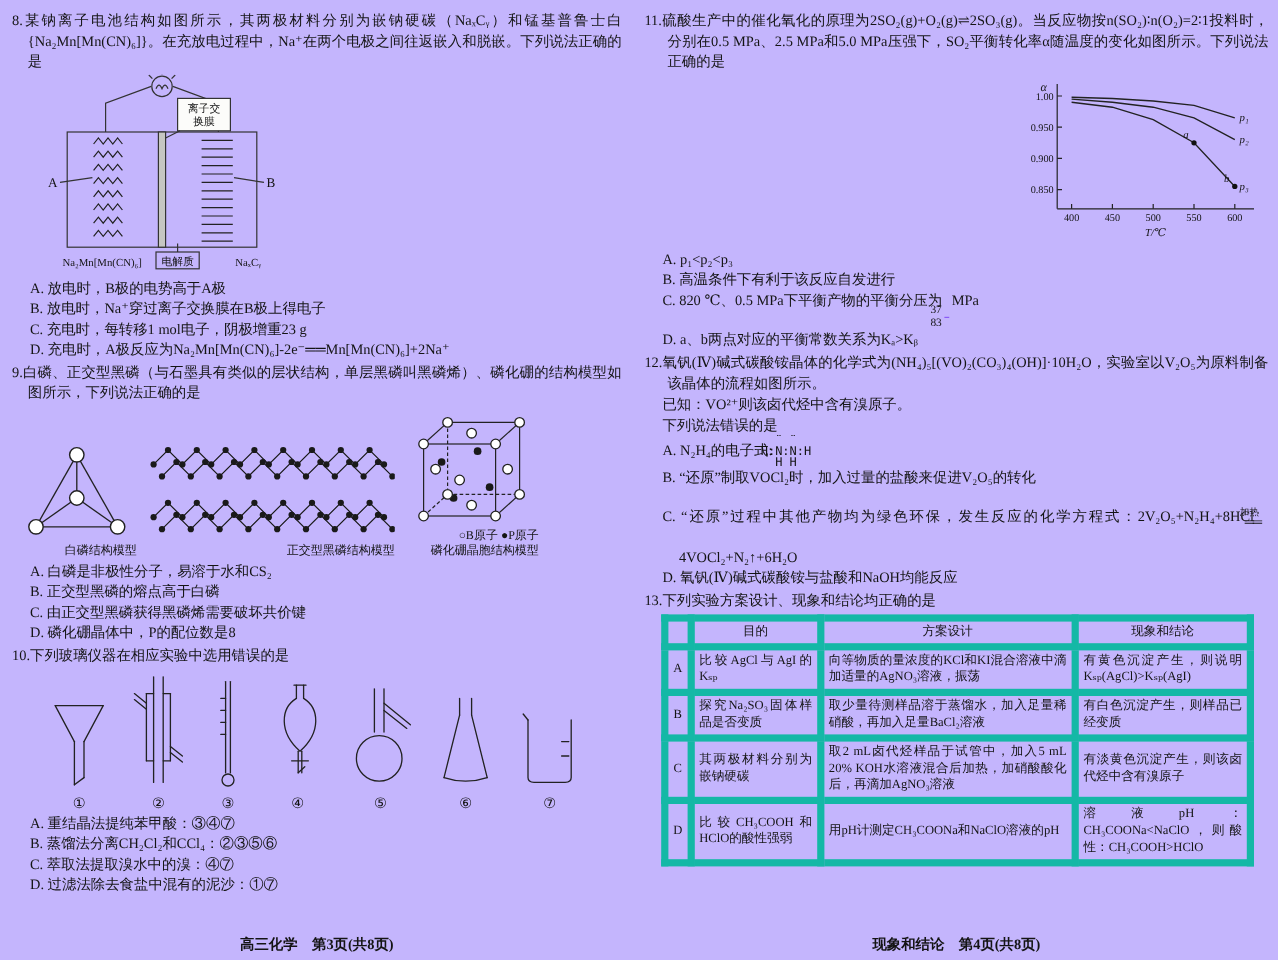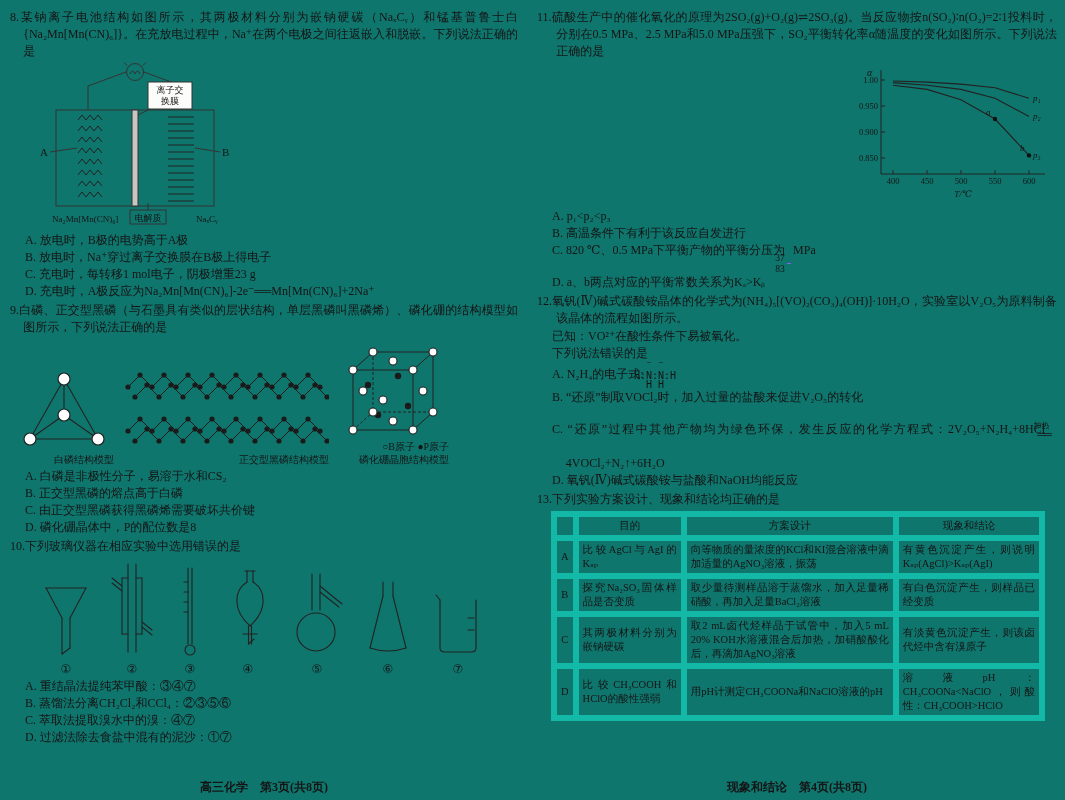--- a/index.html
+++ b/index.html
@@ -1,19 +1,19 @@
 <!DOCTYPE html>
 <html><head>
 <meta charset="utf-8">
 <style>
   *{margin:0;padding:0;box-sizing:border-box}
   html,body{width:1065px;height:800px}
   body{background:#e9e9e5;font-family:"Liberation Serif","DejaVu Serif",serif;color:#141414;
        -webkit-font-smoothing:antialiased}
-  .sheet{position:relative;width:1065px;height:800px;background:#0f766e;overflow:hidden}
+  .sheet{position:relative;width:1065px;height:800px;background:#c4b5fd;overflow:hidden}
   .col{position:absolute;top:7px;font-size:12px;line-height:17px}
   .col-left{left:10px;width:508px}
   .col-right{left:537px;width:520px}
   .stem{text-align:justify;padding-left:1.1em;text-indent:-1.1em;margin:2px 0 1px}
   .stem.n2{padding-left:1.6em;text-indent:-1.6em}
   .opt{margin-left:15px;padding-left:1.15em;text-indent:-1.15em;text-align:justify}
   .plain{margin-left:15px}
   .fig{display:flex;justify-content:flex-start;margin:2px 0}
   .fig svg{display:block}
   svg text{fill:#141414;font-family:"Liberation Serif","DejaVu Serif",serif}
@@ -349,21 +349,21 @@
             <span class="num">37</span>
             <span class="den">83</span>
           </span><span>MPa</span></p>
       <p class="opt">D. a、b两点对应的平衡常数关系为Kₐ&gt;Kᵦ</p>
     </div>
 
     <div>
       <p class="stem n2">12.氧钒(Ⅳ)碱式碳酸铵晶体的化学式为(NH₄)₅[(VO)₂(CO₃)₄(OH)]·10H₂O，实验室以V₂O₅为原料制备该晶体的流程如图所示。</p>
 
 
-      <p class="plain">已知：VO²⁺在酸性条件下易被氧化。</p>
+      <p class="plain">已知：VO²⁺则该卤代烃中含有溴原子。</p>
       <p class="plain">下列说法错误的是</p>
 
       <p class="opt"><span>A. N₂H₄的电子式:</span><span class="lewis"><span>  ¨ ¨</span><span>H:N:N:H</span><span>  H H</span></span></p>
       <p class="opt">B. “还原”制取VOCl₂时，加入过量的盐酸来促进V₂O₅的转化</p>
       <p class="opt"><span>C. “还原”过程中其他产物均为绿色环保，发生反应的化学方程式：2V₂O₅+N₂H₄+8HCl</span><span class="hotEq">
             <span class="cond">加热</span>
             <span class="eq">══</span>
           </span><span>4VOCl₂+N₂↑+6H₂O</span></p>
       <p class="opt">D. 氧钒(Ⅳ)碱式碳酸铵与盐酸和NaOH均能反应</p>
     </div>

